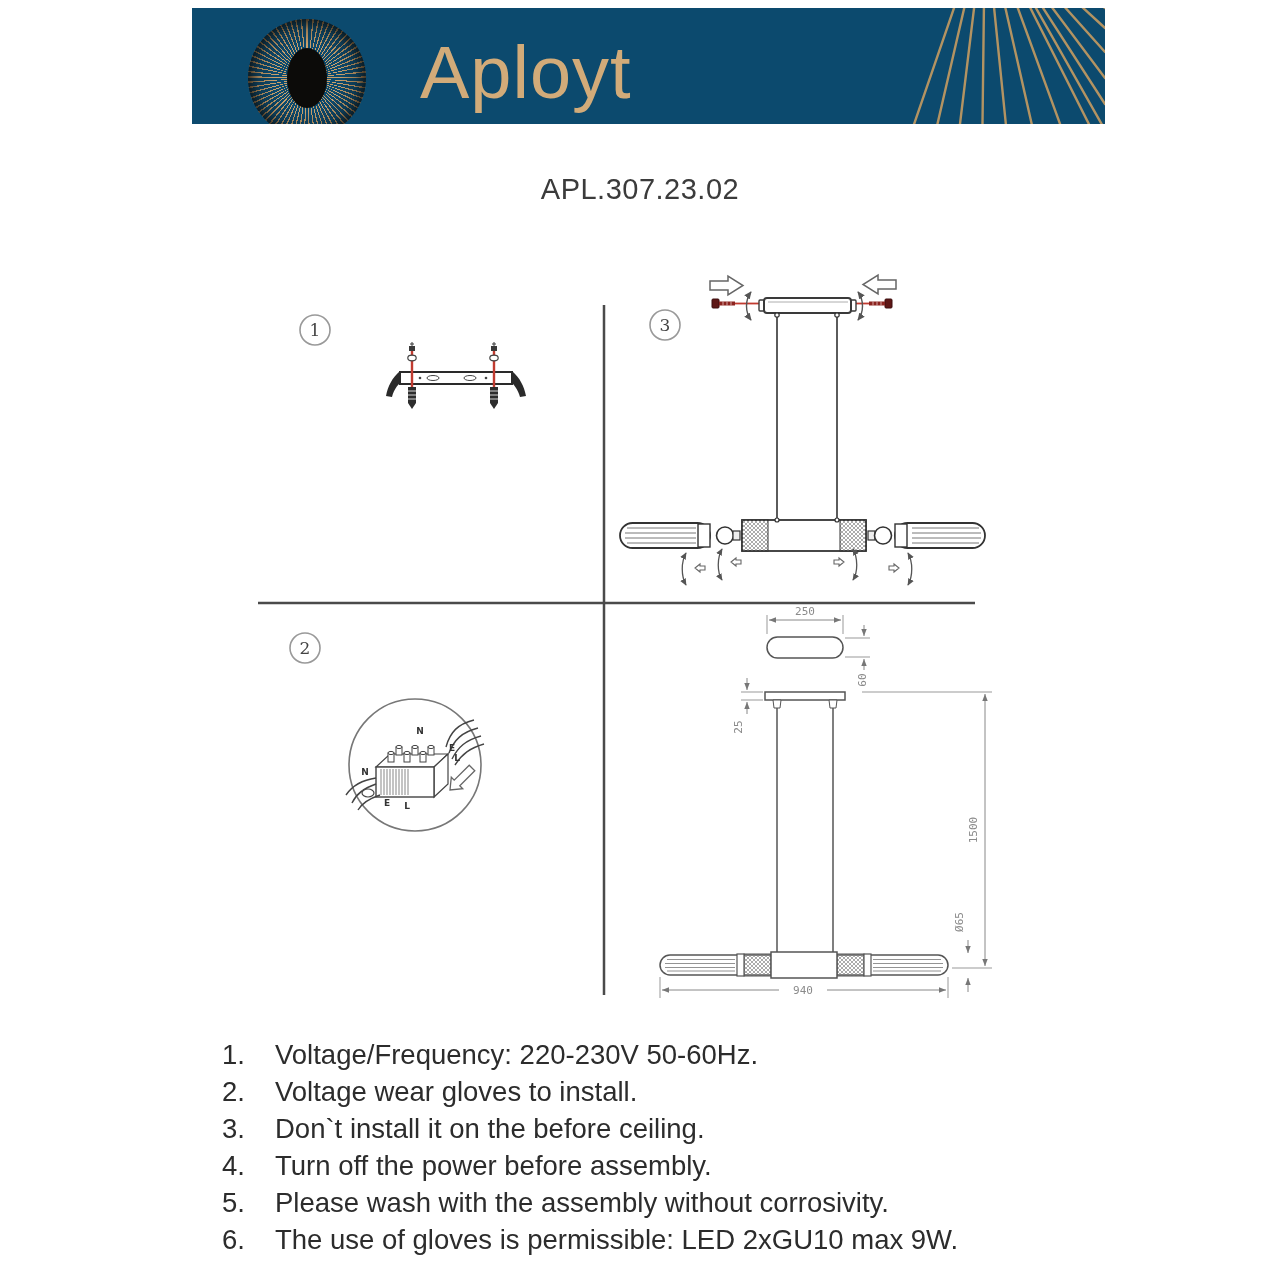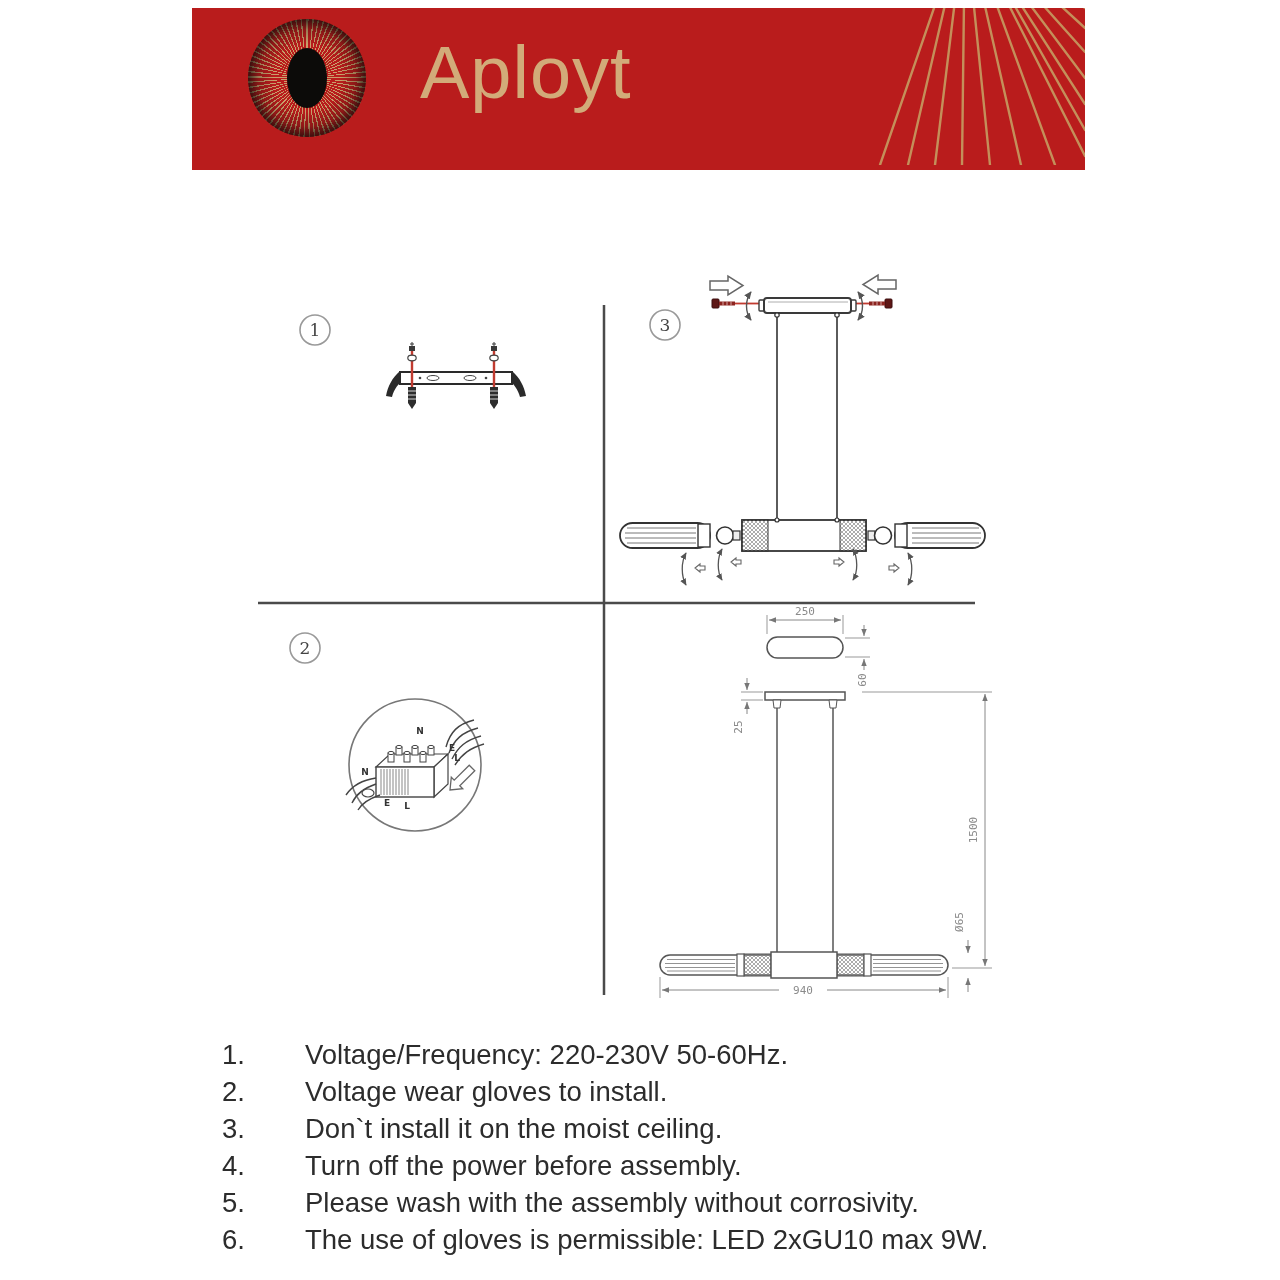--- a/index.html
+++ b/index.html
@@ -1,21 +1,21 @@
 <!DOCTYPE html>
 <html><head>
 <meta charset="utf-8">
 <style>
   html,body{margin:0;padding:0;background:#fff;}
   .canvas{position:relative;width:1280px;height:1280px;background:#ffffff;
           font-family:"Liberation Sans",sans-serif;overflow:hidden;}
 
   
-  .header{position:absolute;left:192px;top:8px;width:893px;height:162px;
-          background:#b91c1c;overflow:hidden;}
+  .header{position:absolute;left:192px;top:8px;width:893px;height:116px;
+          background:#0c4a6e;overflow:hidden;padding-left:20px;}
   .burst{position:absolute;left:56px;top:11px;width:118px;height:118px;border-radius:50%;
          background:repeating-conic-gradient(#c9a06b 0deg 1.5deg, rgba(0,0,0,0) 1.5deg 5.2deg);}
   .burst-fade{position:absolute;left:0;top:0;width:100%;height:100%;border-radius:50%;
          background:radial-gradient(ellipse at center, rgba(12,11,9,0) 40%, rgba(12,11,9,.25) 58%, #0c0b09 78%);}
   .burst-core{position:absolute;left:39px;top:29px;width:40px;height:60px;border-radius:50%;
          background:#0c0b09;}
   .brand{position:absolute;left:228px;top:22px;font-size:74px;color:#d2ab79;
          letter-spacing:1px;font-weight:normal;}
   .rays{position:absolute;right:0;top:0;}
 
@@ -27,21 +27,21 @@
   
   .diagrams{position:absolute;left:0;top:250px;}
   text.dim{font-family:"DejaVu Sans Mono",monospace;fill:#8a8a8a;font-size:11px;}
   text.wire{font-family:"DejaVu Sans",sans-serif;fill:#333;font-size:9px;font-weight:bold;}
   text.stepnum{font-family:"DejaVu Serif",serif;fill:#444;font-size:17px;}
 
   
   .instructions{position:absolute;left:222px;top:1036px;width:900px;}
   .inst-row{display:flex;font-size:27.5px;color:#2c2c2c;line-height:37px;}
   .inst-row .num{width:53px;flex:0 0 53px;}
-  .inst-row .txt{flex:1;margin-left:30px;}
+  .inst-row .txt{flex:1;}
 </style>
 </head>
 <body>
 
 <div class="canvas">
 
   <div class="header">
     <div class="burst">
       <div class="burst-fade"></div>
       <div class="burst-core"></div>
@@ -61,20 +61,21 @@
         <line x1="300" y1="-90" x2="420" y2="96"></line>
         <line x1="300" y1="-90" x2="420" y2="70"></line>
         <line x1="300" y1="-90" x2="420" y2="44"></line>
         <line x1="300" y1="-90" x2="420" y2="20"></line>
         <line x1="300" y1="-90" x2="420" y2="0"></line>
       </g>
     </svg>
   </div>
 
   <div class="title">
+    <div class="t2">APL.307.23.02</div>
   </div>
 
   <svg class="diagrams" width="1280" height="780" viewBox="0 0 1280 780">
     <defs>
       <marker id="arr" viewBox="0 0 10 10" refX="9" refY="5" markerWidth="8" markerHeight="8" orient="auto-start-reverse">
         <path d="M0,1.5 L9,5 L0,8.5 z" fill="#777"></path>
       </marker>
       <marker id="arrs" viewBox="0 0 10 10" refX="8" refY="5" markerWidth="6" markerHeight="6" orient="auto-start-reverse">
         <path d="M0,1 L9,5 L0,9 z" fill="#555"></path>
       </marker>
@@ -327,21 +328,21 @@
     <div class="inst-row">
       <span class="num">1.</span>
       <span class="txt">Voltage/Frequency: 220-230V 50-60Hz.</span>
     </div>
     <div class="inst-row">
       <span class="num">2.</span>
       <span class="txt">Voltage wear gloves to install.</span>
     </div>
     <div class="inst-row">
       <span class="num">3.</span>
-      <span class="txt">Don`t install it on the moist ceiling.</span>
+      <span class="txt">Don`t install it on the before ceiling.</span>
     </div>
     <div class="inst-row">
       <span class="num">4.</span>
       <span class="txt">Turn off the power before assembly.</span>
     </div>
     <div class="inst-row">
       <span class="num">5.</span>
       <span class="txt">Please wash with the assembly without corrosivity.</span>
     </div>
     <div class="inst-row">

